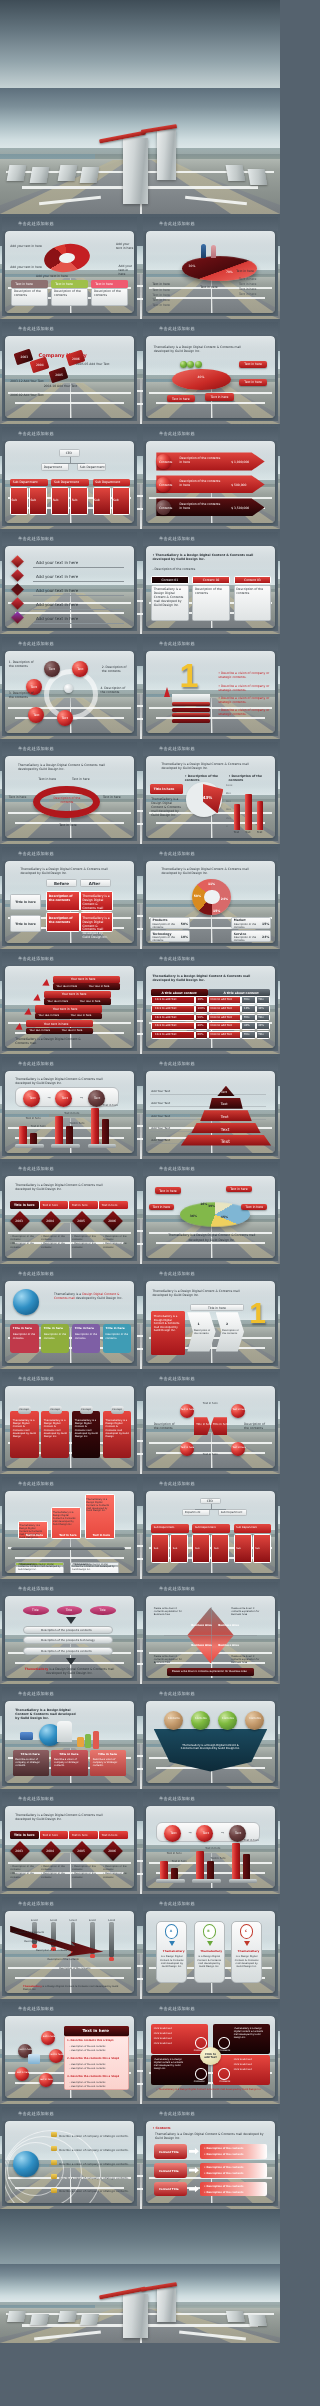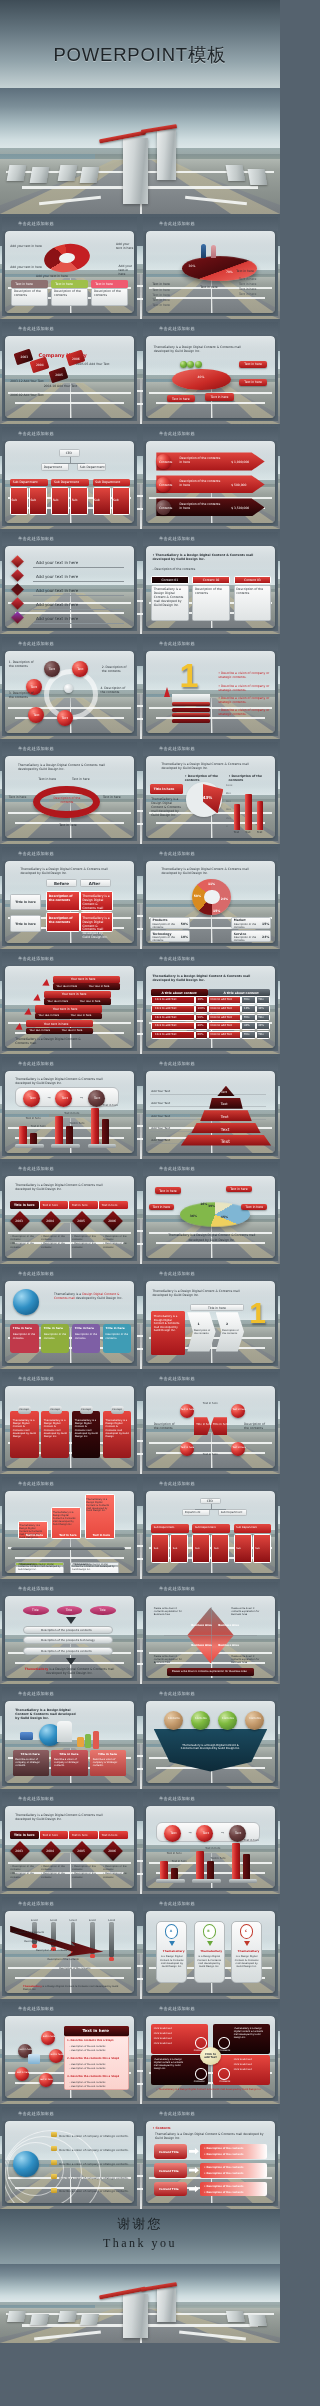--- a/index.html
+++ b/index.html
@@ -194,21 +194,20 @@
   .closing-road { position:absolute; left:0; right:0; top:55px; bottom:0; overflow:hidden; }
 </style>
 </head>
 <body>
 
 <div class="page">
 
   <div class="cover">
     <div class="topband"></div>
     <div class="cover-title-wrap">
-      <div class="cover-title">POWERPOINT模板</div>
     </div>
     <div class="cover-road">
       <div class="road-bg">
         <div class="sky"></div>
           <div class="hills"></div>
           <div class="sea-left"></div>
         <div class="ground"></div>
           <div class="asphalt"></div>
         <div class="verge-l"></div>
           <div class="verge-r"></div>
@@ -2024,24 +2023,20 @@
               <div class="txt t3 white" style="left:45%;top:78%;font-size:2.4px;font-weight:bold;">• Description of the contents</div>
               <div class="txt t3 white" style="left:45%;top:85%;font-size:2.4px;font-weight:bold;">• Description of the contents</div>
             </div>
           </div>
         </div>
       </div>
     </div>
 
   <div class="closing">
     <div class="sky2"></div>
-    <div class="closing-text">
-      <div class="cn">谢谢您</div>
-      <div class="en">Thank  you</div>
-    </div>
     <div class="closing-road">
       <div class="road-bg">
         <div class="sky"></div>
           <div class="hills"></div>
           <div class="sea-left"></div>
         <div class="ground"></div>
           <div class="asphalt"></div>
         <div class="verge-l"></div>
           <div class="verge-r"></div>
         <div class="stripe" style="left:2%;width:96%;top:62%;"></div>

